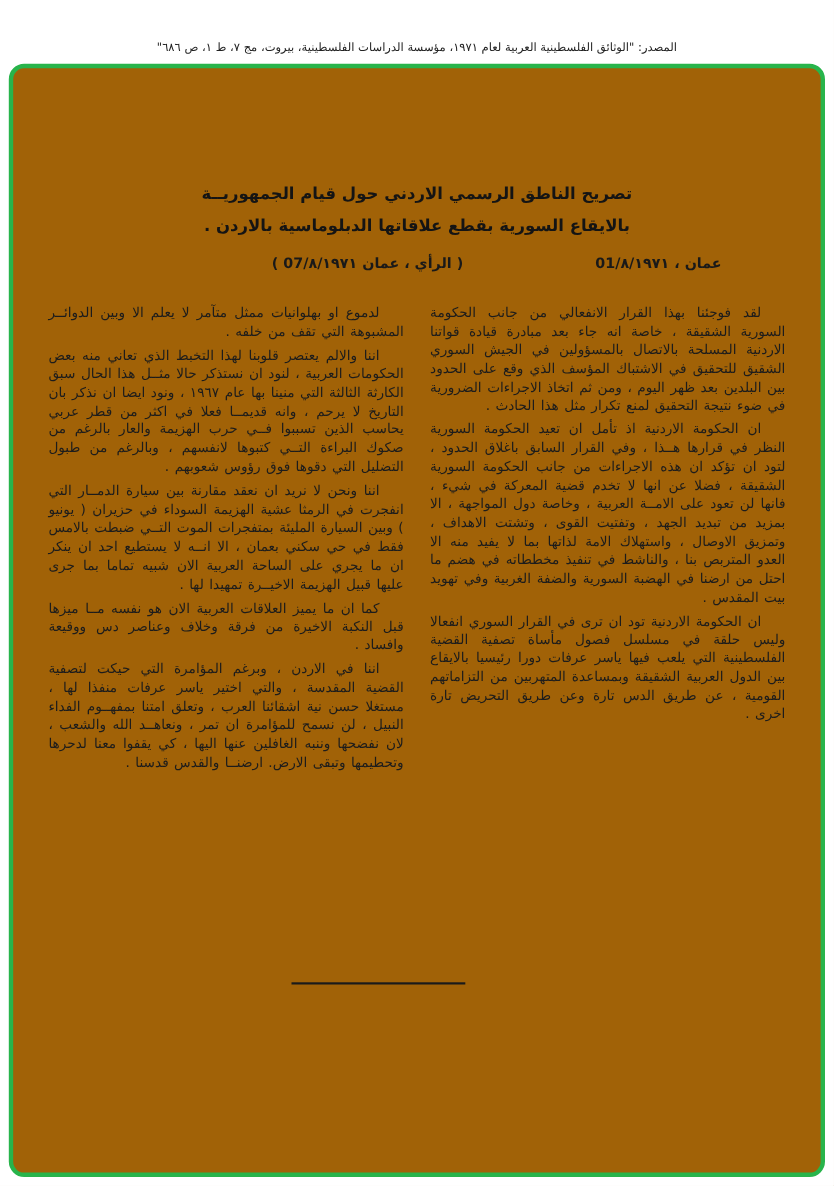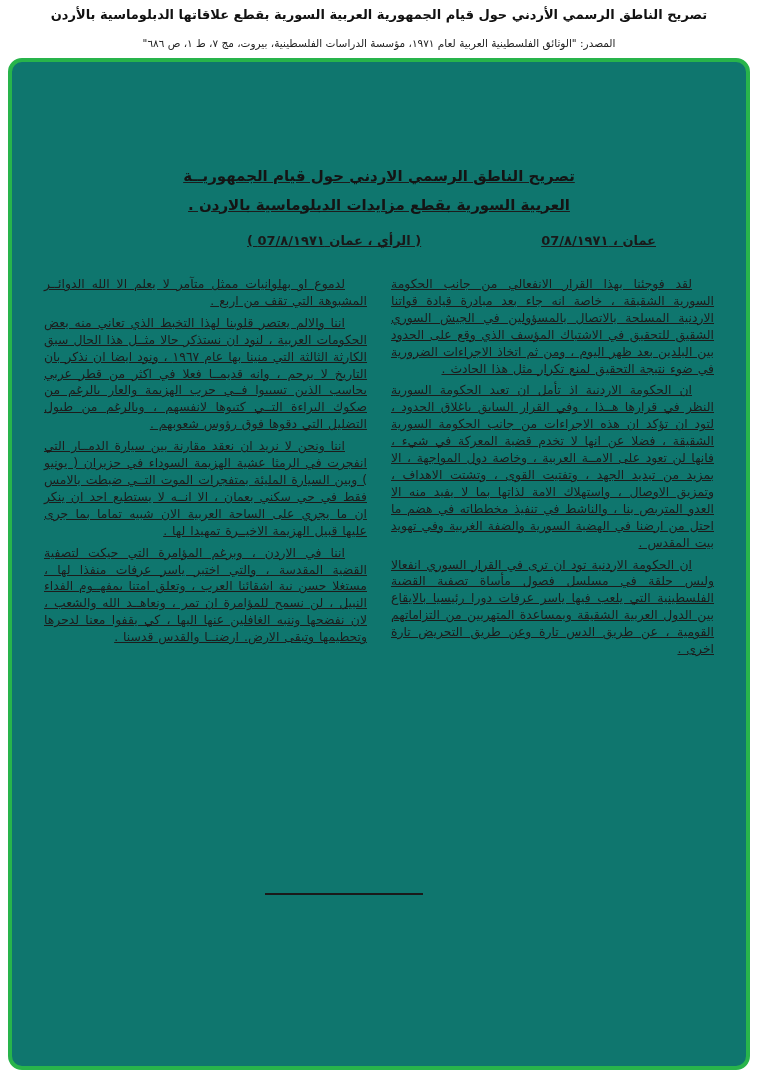--- a/index.html
+++ b/index.html
@@ -28,22 +28,21 @@
     text-align: center;
     font-size: 10.5px;
     direction: rtl;
     color: #222;
   }
   .frame {
     position: absolute;
     top: 58px; left: 8px; right: 8px; bottom: 8px;
     border: 4px solid #28b44b;
     border-radius: 14px;
-    background: #0f766e;
-    text-decoration: underline;
+    background: #a16207;
   }
   .doc {
     direction: rtl;
     padding-top: 100px;
   }
   .doc-title {
     text-align: center;
     font-weight: bold;
     font-size: 15px;
     line-height: 1.9;
@@ -84,49 +83,49 @@
     width: 158px;
     height: 2px;
     background: #1a1a1a;
   }
 </style>
 </head>
 <body>
 
 <div class="page">
 
-  <div class="hdr-title">تصريح الناطق الرسمي الأردني حول قيام الجمهورية العربية السورية بقطع علاقاتها الدبلوماسية بالأردن</div>
 
   <div class="hdr-source">المصدر: "الوثائق الفلسطينية العربية لعام ١٩٧١، مؤسسة الدراسات الفلسطينية، بيروت، مج ٧، ط ١، ص ٦٨٦"</div>
 
   <div class="frame" style="border-color: rgb(40, 180, 75);">
     <div class="doc">
 
       <div class="doc-title">
         <div>تصريح الناطق الرسمي الاردني حول قيام الجمهوريــة</div>
-        <div>العربية السورية بقطع مزايدات الدبلوماسية بالاردن .</div>
+        <div>بالايقاع السورية بقطع علاقاتها الدبلوماسية بالاردن .</div>
       </div>
 
       <div class="dateline">
-        <span>عمان ، 07/٨/١٩٧١</span>
+        <span>عمان ، 01/٨/١٩٧١</span>
         <span>( الرأي ، عمان 07/٨/١٩٧١ )</span>
       </div>
 
       <div class="columns">
 
         <div class="col">
           <p>لقد فوجئنا بهذا القرار الانفعالي من جانب الحكومة السورية الشقيقة ، خاصة انه جاء بعد مبادرة قيادة قواتنا الاردنية المسلحة بالاتصال بالمسؤولين في الجيش السوري الشقيق للتحقيق في الاشتباك المؤسف الذي وقع على الحدود بين البلدين بعد ظهر اليوم ، ومن ثم اتخاذ الاجراءات الضرورية في ضوء نتيجة التحقيق لمنع تكرار مثل هذا الحادث .</p>
           <p>ان الحكومة الاردنية اذ تأمل ان تعيد الحكومة السورية النظر في قرارها هــذا ، وفي القرار السابق باغلاق الحدود ، لتود ان تؤكد ان هذه الاجراءات من جانب الحكومة السورية الشقيقة ، فضلا عن انها لا تخدم قضية المعركة في شيء ، فانها لن تعود على الامــة العربية ، وخاصة دول المواجهة ، الا بمزيد من تبديد الجهد ، وتفتيت القوى ، وتشتت الاهداف ، وتمزيق الاوصال ، واستهلاك الامة لذاتها بما لا يفيد منه الا العدو المتربص بنا ، والناشط في تنفيذ مخططاته في هضم ما احتل من ارضنا في الهضبة السورية والضفة الغربية وفي تهويد بيت المقدس .</p>
           <p>ان الحكومة الاردنية تود ان ترى في القرار السوري انفعالا وليس حلقة في مسلسل فصول مأساة تصفية القضية الفلسطينية التي يلعب فيها ياسر عرفات دورا رئيسيا بالايقاع بين الدول العربية الشقيقة وبمساعدة المتهربين من التزاماتهم القومية ، عن طريق الدس تارة وعن طريق التحريض تارة اخرى .</p>
         </div>
 
         <div class="col">
-          <p>لدموع او بهلوانيات ممثل متآمر لا يعلم الا الله الدوائــر المشبوهة التي تقف من اربع .</p>
+          <p>لدموع او بهلوانيات ممثل متآمر لا يعلم الا وبين الدوائــر المشبوهة التي تقف من خلفه .</p>
           <p>اننا والالم يعتصر قلوبنا لهذا التخبط الذي تعاني منه بعض الحكومات العربية ، لنود ان نستذكر حالا مثــل هذا الحال سبق الكارثة الثالثة التي منينا بها عام ١٩٦٧ ، ونود ايضا ان نذكر بان التاريخ لا يرحم ، وانه قديمــا فعلا في اكثر من قطر عربي يحاسب الذين تسببوا فــي حرب الهزيمة والعار بالرغم من صكوك البراءة التــي كتبوها لانفسهم ، وبالرغم من طبول التضليل التي دقوها فوق رؤوس شعوبهم .</p>
           <p>اننا ونحن لا نريد ان نعقد مقارنة بين سيارة الدمــار التي انفجرت في الرمثا عشية الهزيمة السوداء في حزيران ( يونيو ) وبين السيارة المليئة بمتفجرات الموت التــي ضبطت بالامس فقط في حي سكني بعمان ، الا انــه لا يستطيع احد ان ينكر ان ما يجري على الساحة العربية الان شبيه تماما بما جرى عليها قبيل الهزيمة الاخيــرة تمهيدا لها .</p>
+          <p>كما ان ما يميز العلاقات العربية الان هو نفسه مــا ميزها قبل النكبة الاخيرة من فرقة وخلاف وعناصر دس ووقيعة وافساد .</p>
           <p>اننا في الاردن ، وبرغم المؤامرة التي حيكت لتصفية القضية المقدسة ، والتي اختير ياسر عرفات منفذا لها ، مستغلا حسن نية اشقائنا العرب ، وتعلق امتنا بمفهــوم الفداء النبيل ، لن نسمح للمؤامرة ان تمر ، ونعاهــد الله والشعب ، لان نفضحها وننبه الغافلين عنها اليها ، كي يقفوا معنا لدحرها وتحطيمها وتبقى الارض. ارضنــا والقدس قدسنا .</p>
         </div>
 
       </div>
     </div>
 
     <div class="rule"></div>
   </div>
 
 </div>

